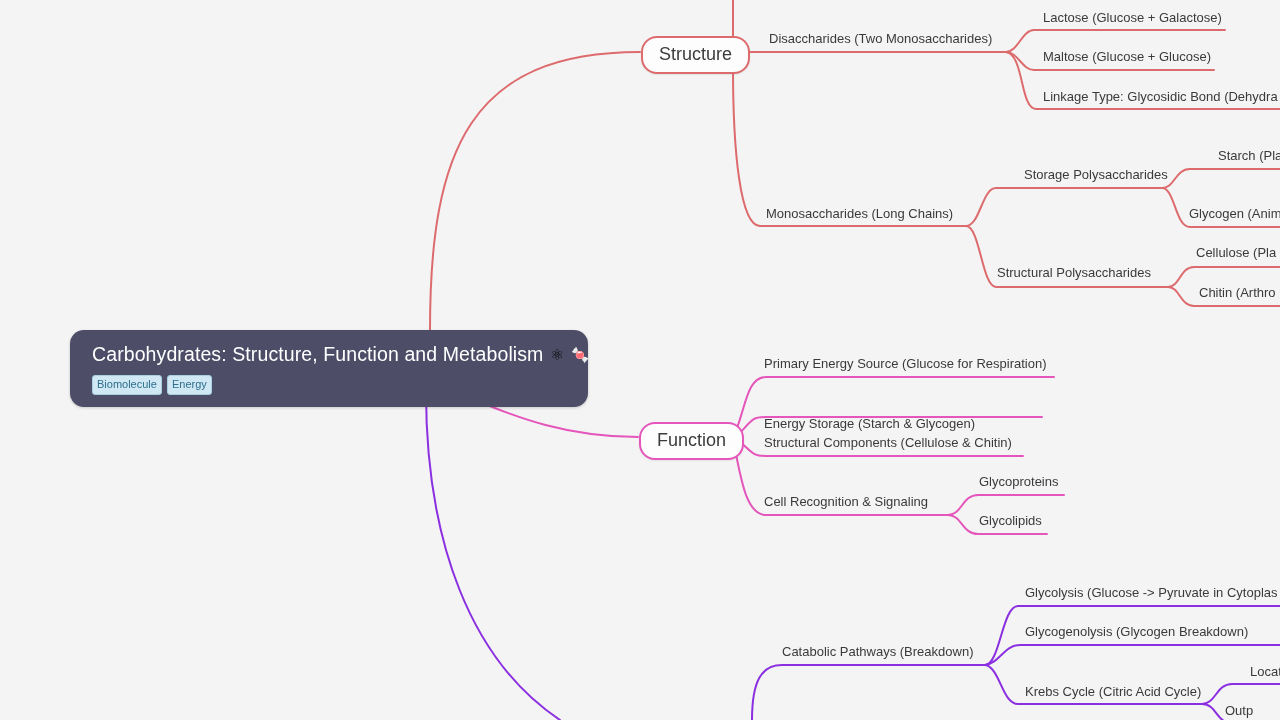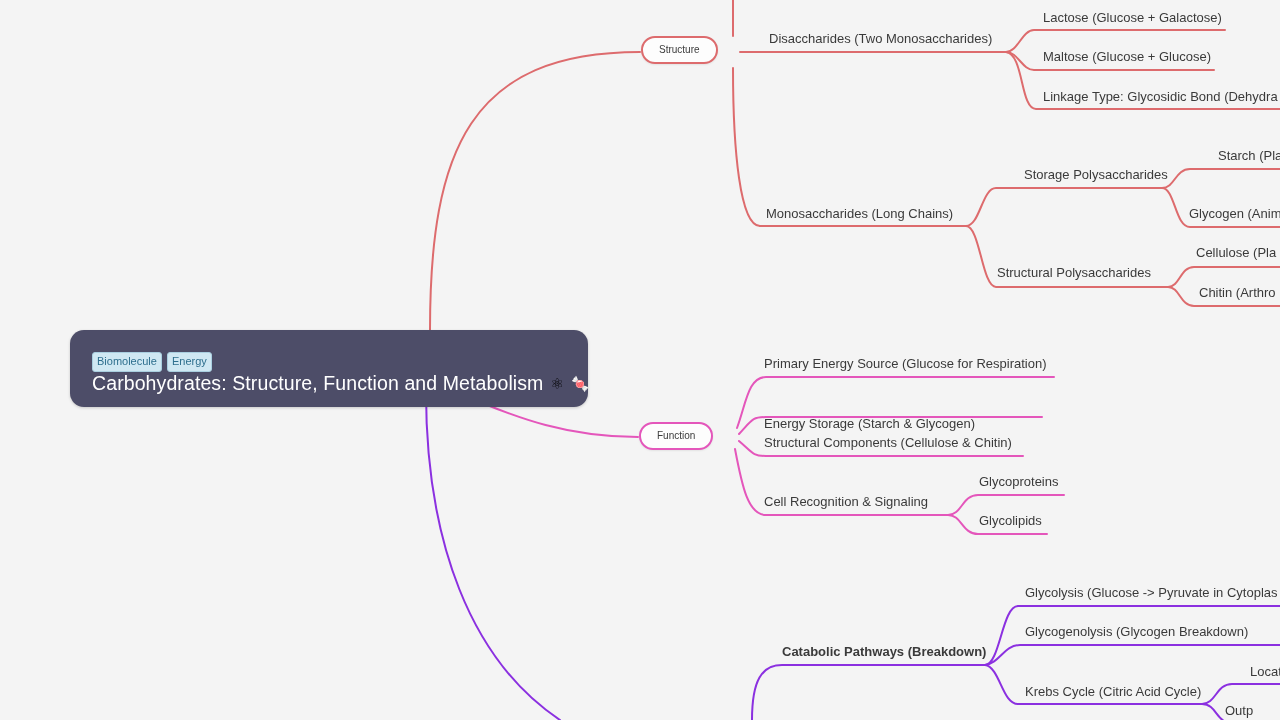--- a/index.html
+++ b/index.html
@@ -63,21 +63,21 @@
     border: 1px solid #a9cfe0;
   }
 
   
   .pill {
     position: absolute;
     background: #fdfdfd;
     border-radius: 16px;
     border: 2px solid #000;
     padding: 6px 16px 7px 16px;
-    font-size: 10px;
+    font-size: 18px;
     color: #3c3c3c;
     white-space: nowrap;
     box-shadow: 0 1px 2px rgba(0,0,0,.07);
   }
   .pill.red  { border-color: #dd6b6d; }
   .pill.pink { border-color: #e456bb; }
 
   
   .node-label {
     position: absolute;
@@ -130,28 +130,28 @@
 
     <path class="wire" stroke="#8b30e0" d="M 752,720 C 752,680 762,665 782,665 L 985,665"></path>
     <path class="wire" stroke="#8b30e0" d="M 985,665 C 1000,665 1002,606 1018,606 L 1280,606"></path>
     <path class="wire" stroke="#8b30e0" d="M 985,665 C 1000,663 1004,645 1020,645 L 1280,645"></path>
     <path class="wire" stroke="#8b30e0" d="M 985,665 C 1000,667 1002,704 1018,704 L 1202,704"></path>
     <path class="wire" stroke="#8b30e0" d="M 1202,704 C 1216,704 1216,684 1232,684 L 1280,684"></path>
     <path class="wire" stroke="#8b30e0" d="M 1202,704 C 1216,704 1216,720 1228,723"></path>
   </svg>
 
   <div id="root-node">
-    <div id="root-tags">
-      <span class="tag">Biomolecule</span>
-      <span class="tag">Energy</span>
-    </div>
     <div id="root-title-row">
       <span id="root-title">Carbohydrates: Structure, Function and Metabolism</span>
       <span class="root-emoji">⚛</span>
       <span class="root-emoji">🍬</span>
+    </div>
+    <div id="root-tags">
+      <span class="tag">Biomolecule</span>
+      <span class="tag">Energy</span>
     </div>
   </div>
 
   <div class="pill red" style="left:641px; top:36px;">Structure</div>
 
   <div class="pill pink" style="left:639px; top:422px;">Function</div>
 
   <div class="node-label" style="left:769px; top:32px;">Disaccharides (Two Monosaccharides)</div>
   <div class="node-label" style="left:766px; top:207px;">Monosaccharides (Long Chains)</div>
 
@@ -168,20 +168,20 @@
   <div class="node-label" style="left:1199px; top:286px;">Chitin (Arthro</div>
 
   <div class="node-label" style="left:764px; top:357px;">Primary Energy Source (Glucose for Respiration)</div>
   <div class="node-label" style="left:764px; top:397px;margin-top:20px;">Energy Storage (Starch &amp; Glycogen)</div>
   <div class="node-label" style="left:764px; top:436px;">Structural Components (Cellulose &amp; Chitin)</div>
   <div class="node-label" style="left:764px; top:495px;text-align:center;">Cell Recognition &amp; Signaling</div>
 
   <div class="node-label" style="left:979px; top:475px;">Glycoproteins</div>
   <div class="node-label" style="left:979px; top:514px;">Glycolipids</div>
 
-  <div class="node-label" style="left:782px; top:645px;font-weight:bold;">Catabolic Pathways (Breakdown)</div>
+  <div class="node-label" style="left:782px; top:645px;">Catabolic Pathways (Breakdown)</div>
   <div class="node-label" style="left:1025px; top:586px;">Glycolysis (Glucose -&gt; Pyruvate in Cytoplas</div>
   <div class="node-label" style="left:1025px; top:625px;">Glycogenolysis (Glycogen Breakdown)</div>
   <div class="node-label" style="left:1025px; top:685px;">Krebs Cycle (Citric Acid Cycle)</div>
   <div class="node-label" style="left:1250px; top:665px;">Locat</div>
   <div class="node-label" style="left:1225px; top:704px;">Outp</div>
 
 </div>
 
 </body></html>

